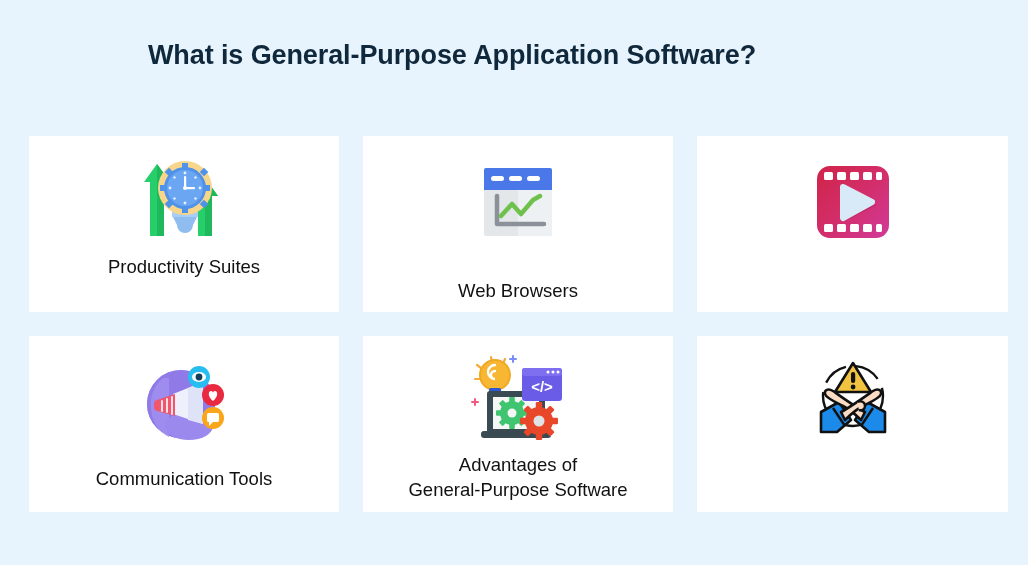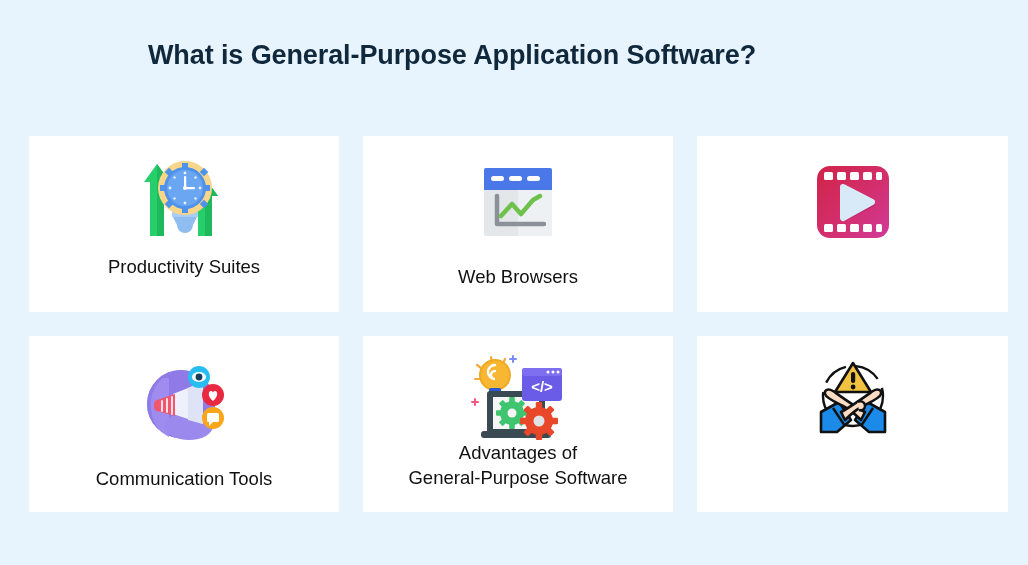--- a/index.html
+++ b/index.html
@@ -79,24 +79,24 @@
   }
 
   
   .card.c1 .card-icon { margin-top: 0px; }
   .card.c2 .card-icon { margin-top: 4px; }
   .card.c3 .card-icon { margin-top: 4px; }
   .card.c4 .card-icon { margin-top: 6px; }
   .card.c5 .card-icon { margin-top: 0px; }
   .card.c6 .card-icon { margin-top: 0px; }
 
-  .card.c2 .card-label { margin-top: 20px; }
+  .card.c2 .card-label { margin-top: 34px; }
   .card.c3 .card-label { margin-top: 22px; }
   .card.c4 .card-label { margin-top: 20px; }
-  .card.c5 .card-label { margin-top: 0; }
+  .card.c5 .card-label { margin-top: 12px; }
   .card.c6 .card-label { margin-top: 22px; }
 
   svg { display: block; }
 </style>
 </head>
 <body>
 
 <div class="page">
 
   <div class="page-title">What is General-Purpose Application Software?</div>

